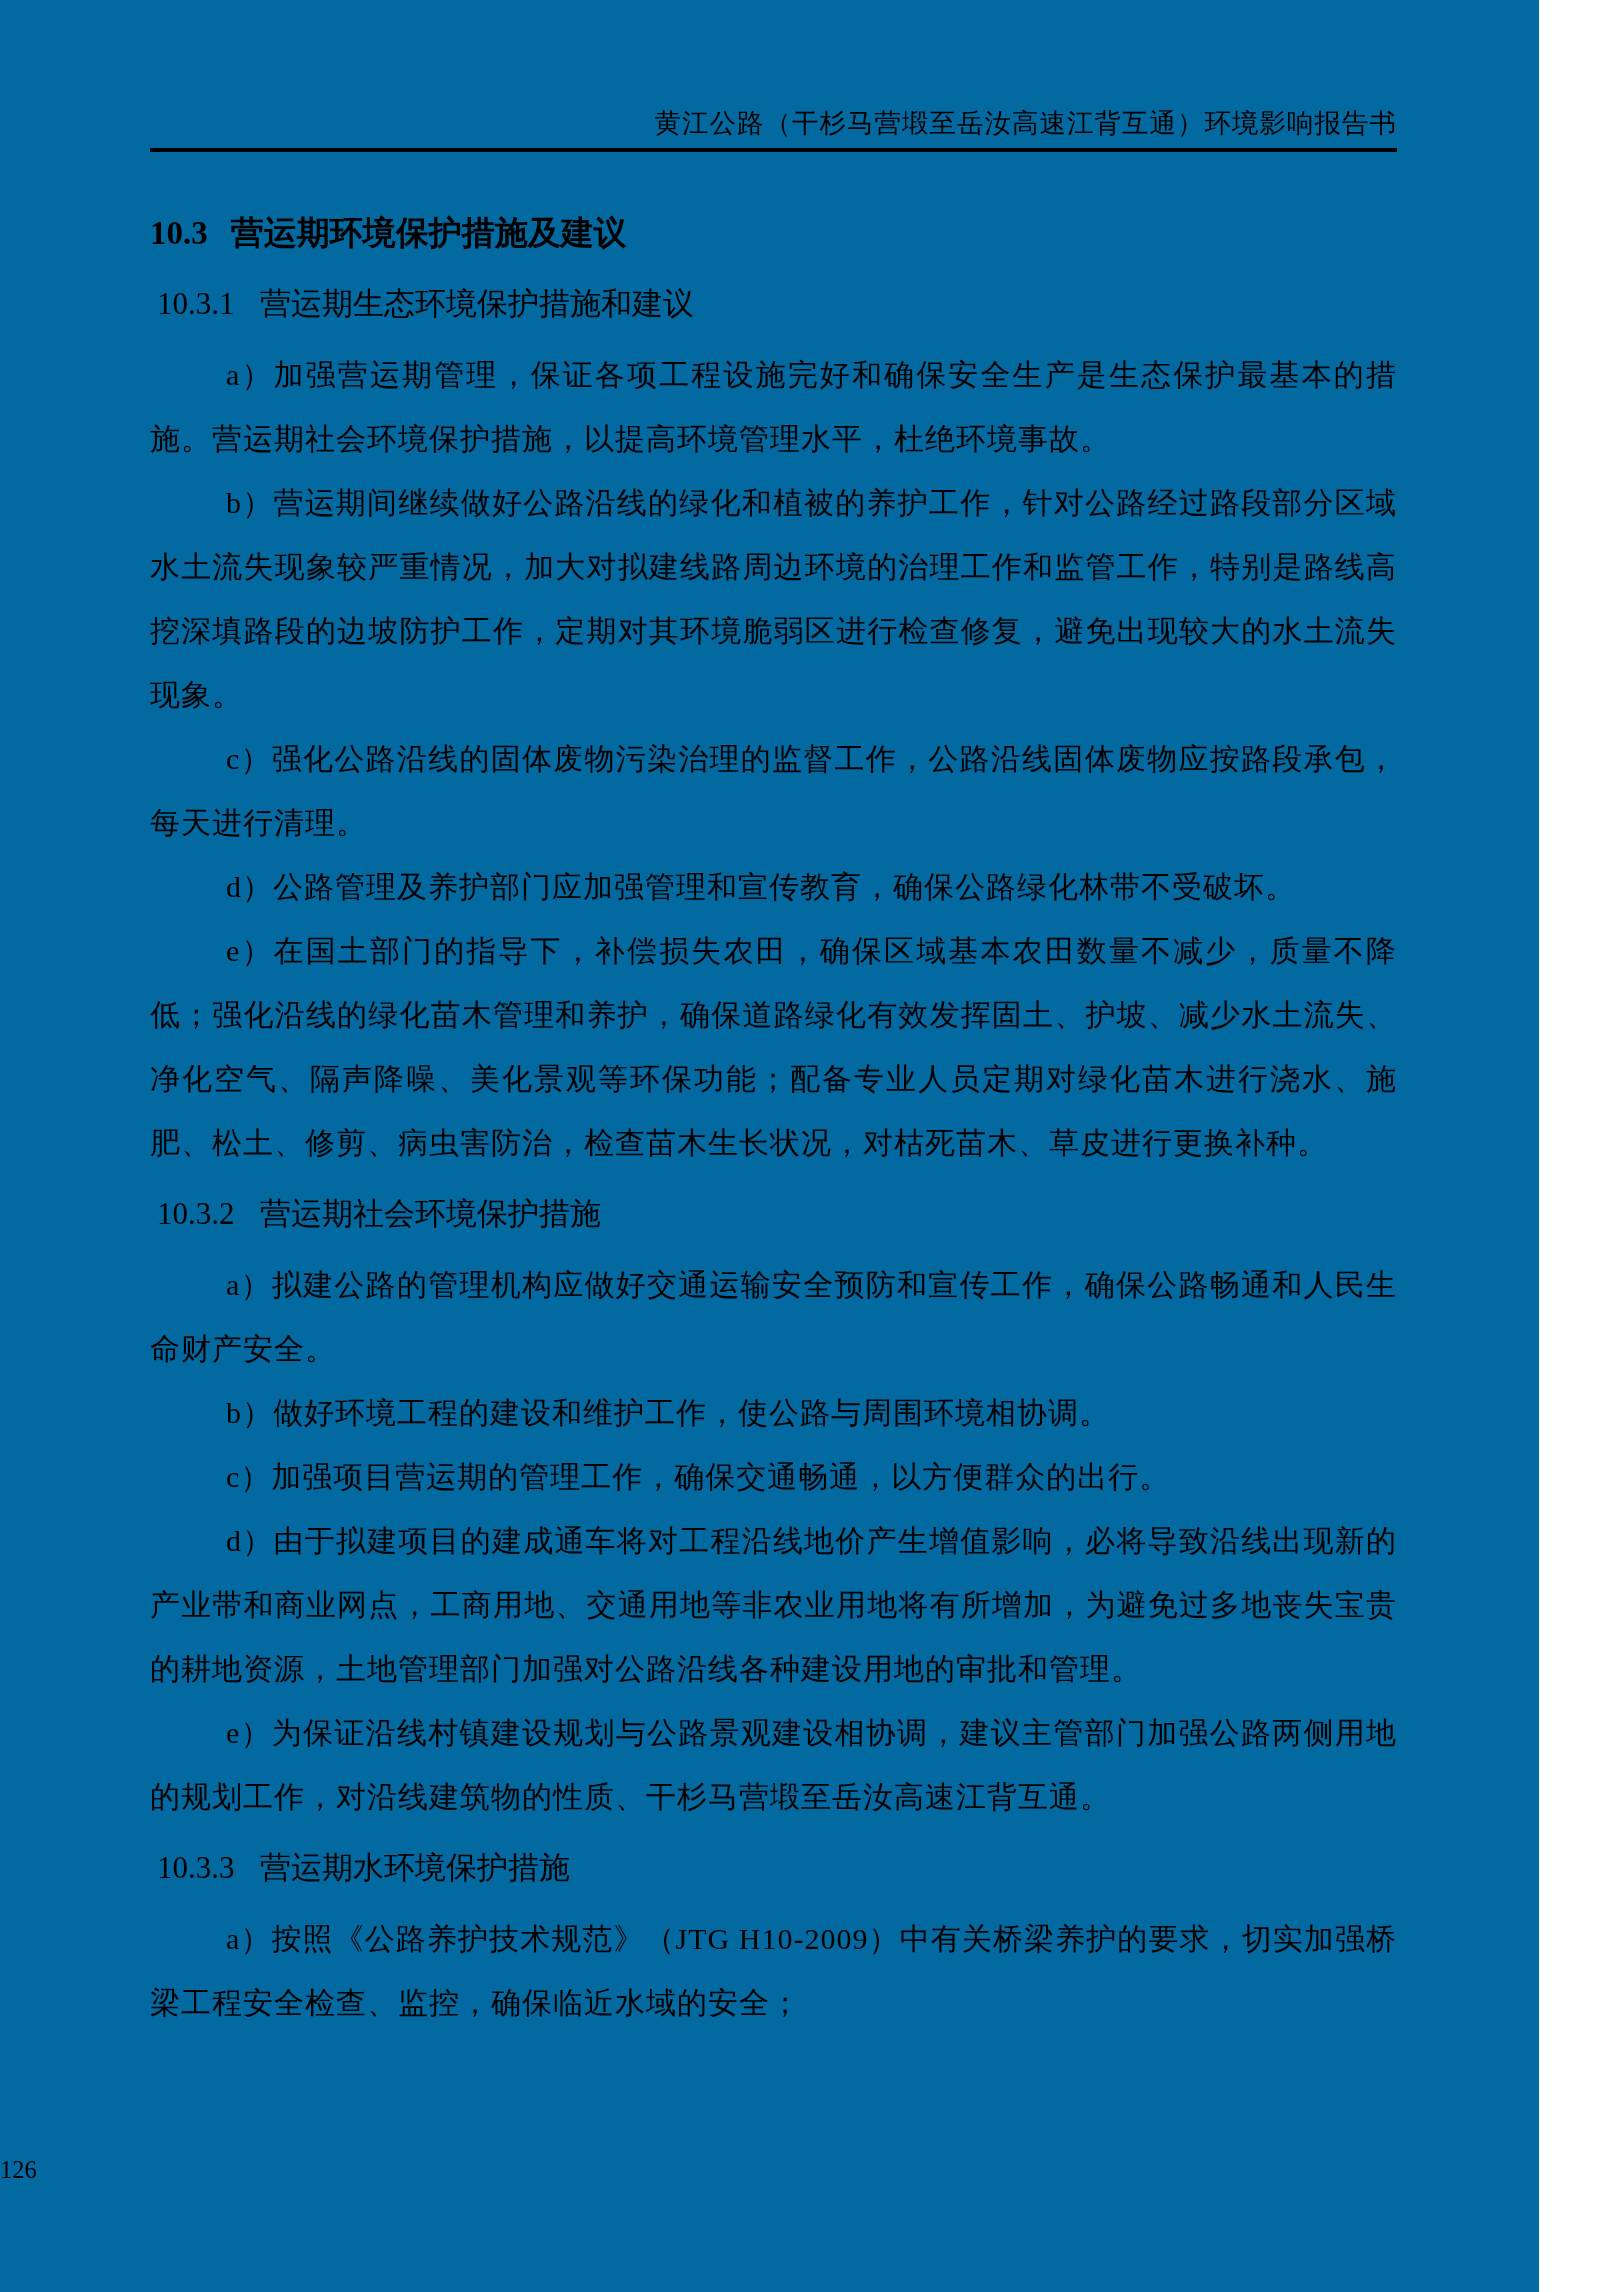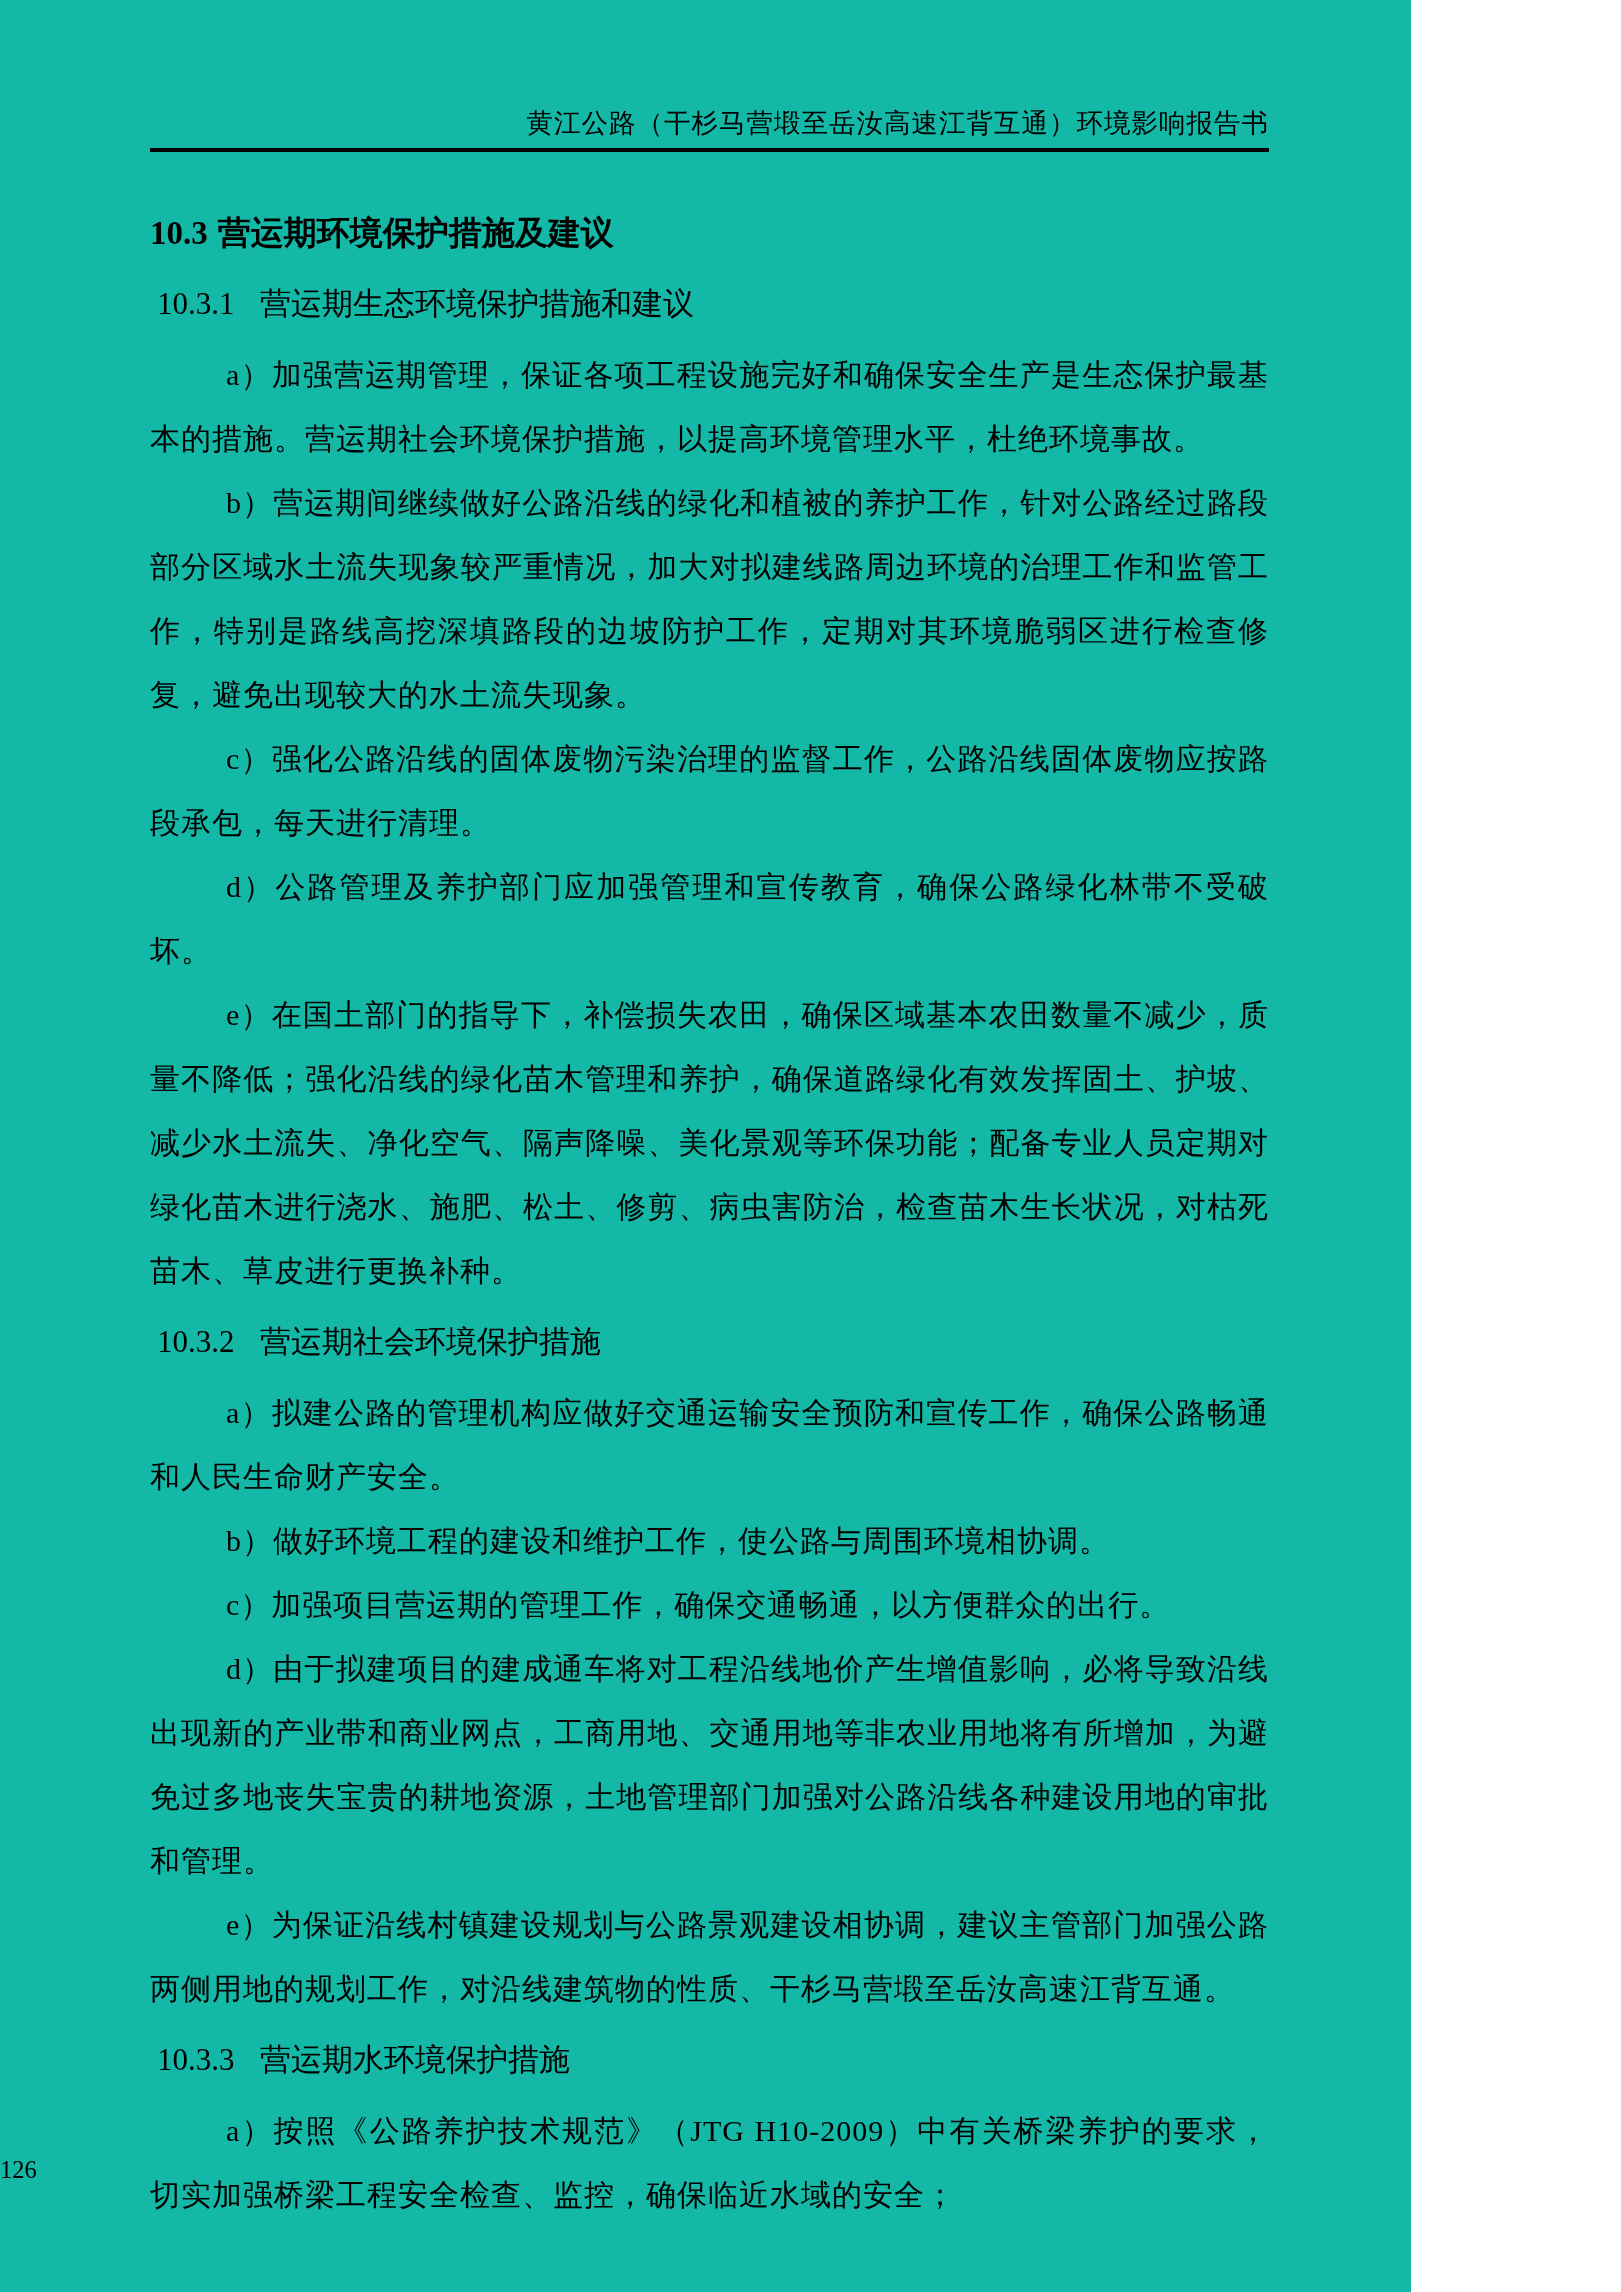--- a/index.html
+++ b/index.html
@@ -2,23 +2,23 @@
 <html lang="zh"><head>
 <meta charset="utf-8">
 <style>
   html, body {
     margin: 0;
     padding: 0;
     background: #ffffff;
   }
   .page {
     position: relative;
-    width: 1411px;
+    width: 1539px;
     height: 2293px;
-    background: #14b8a6;
+    background: #0369a1;
     font-family: "Liberation Serif", "DejaVu Serif", serif;
     color: #000000;
     overflow: hidden;
   }
   .content {
     padding-left: 150px;
     padding-right: 142px;
   }
   .doc-header {
     padding-top: 108px;
@@ -31,21 +31,21 @@
   }
   .doc-main {
     margin-top: 49px;
   }
   .h2 {
     font-size: 33px;
     font-weight: bold;
     line-height: 64px;
     margin: 0;
   }
-  .h2 .sec-num { margin-right: 10px; }
+  .h2 .sec-num { margin-right: 23px; }
   .h3 {
     font-size: 31px;
     font-weight: normal;
     line-height: 64px;
     margin: 7px;
   }
   .h3 .sec-num { margin-right: 25.5px; }
   .para {
     font-size: 30px;
     line-height: 64px;

